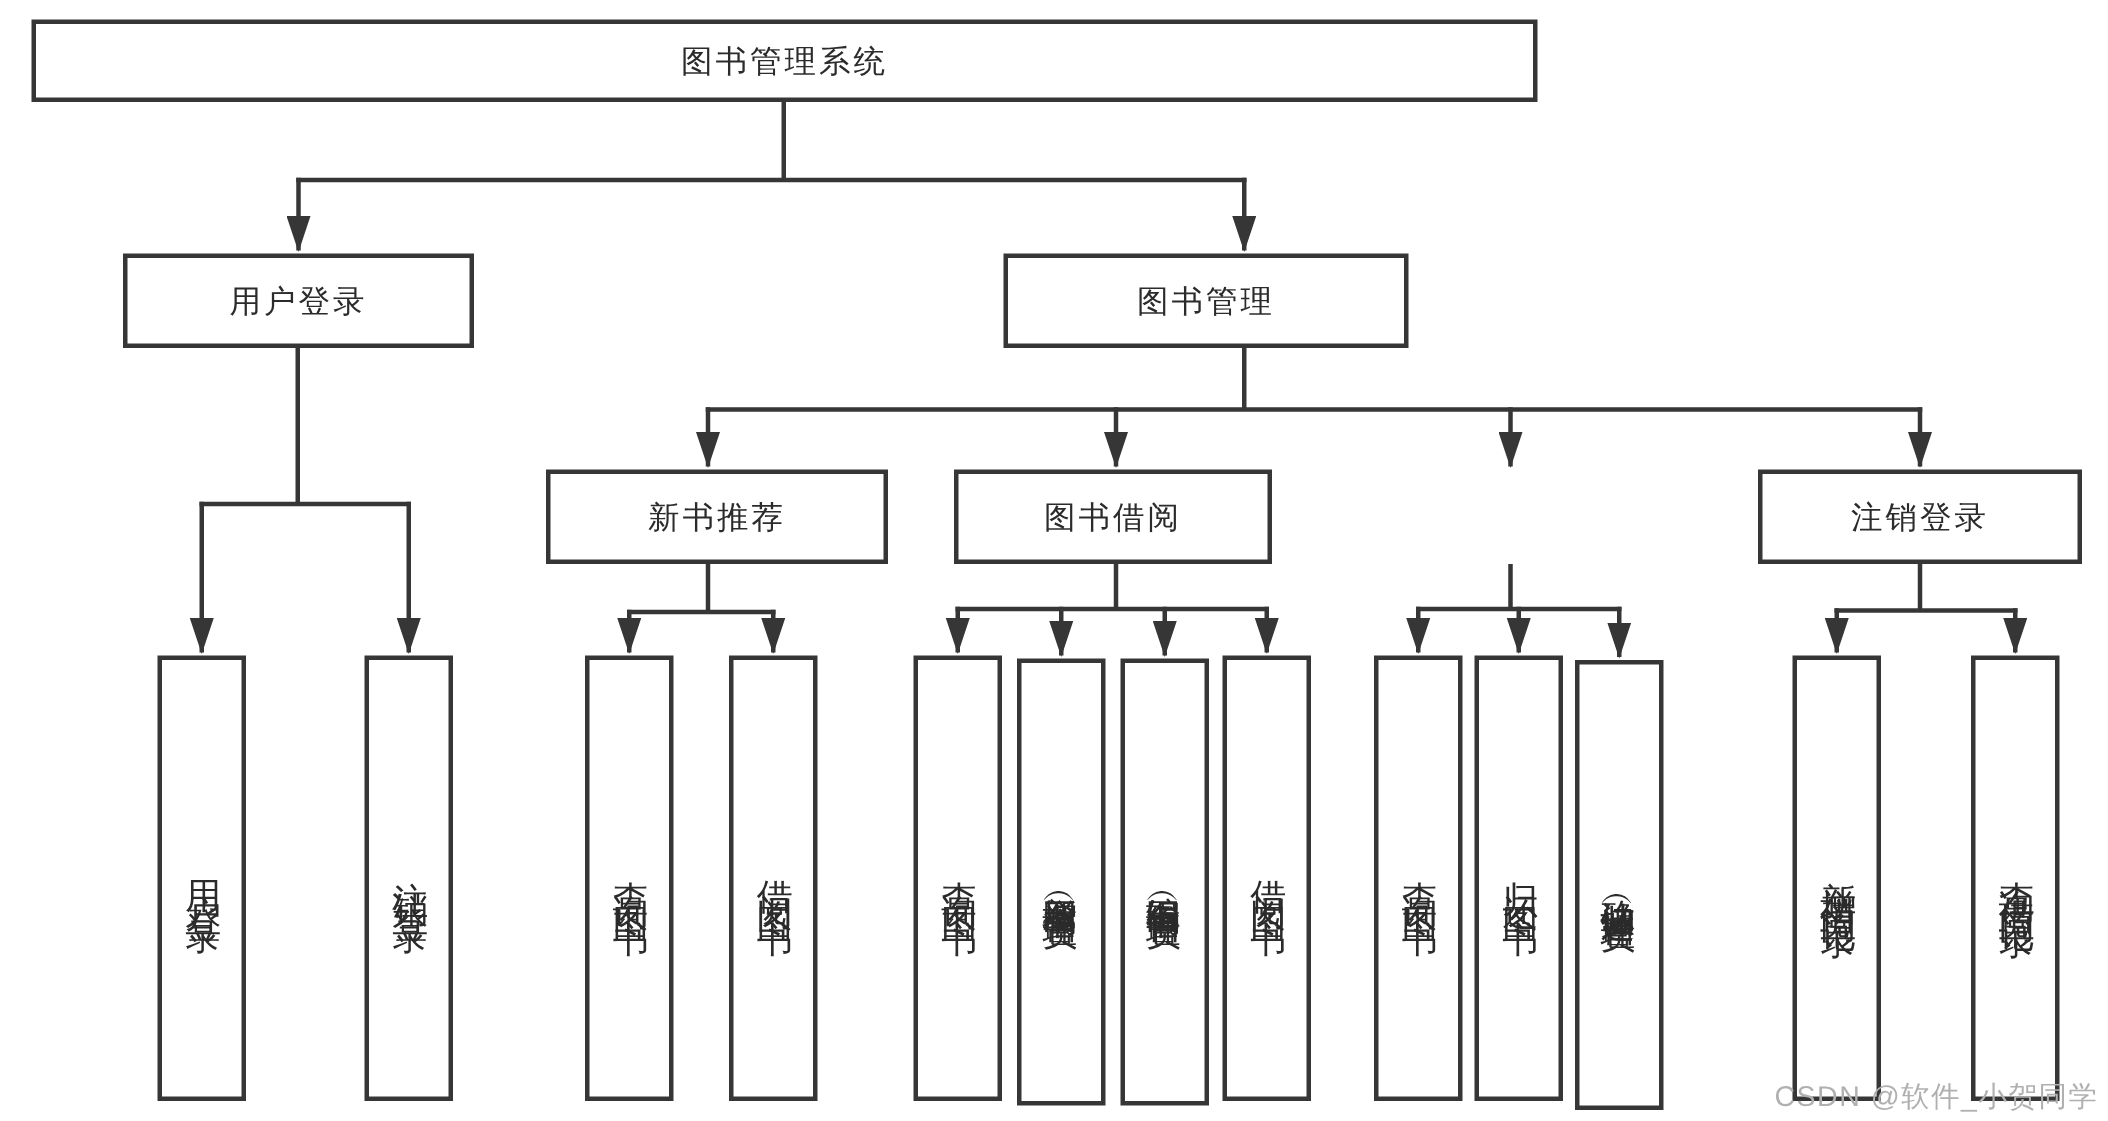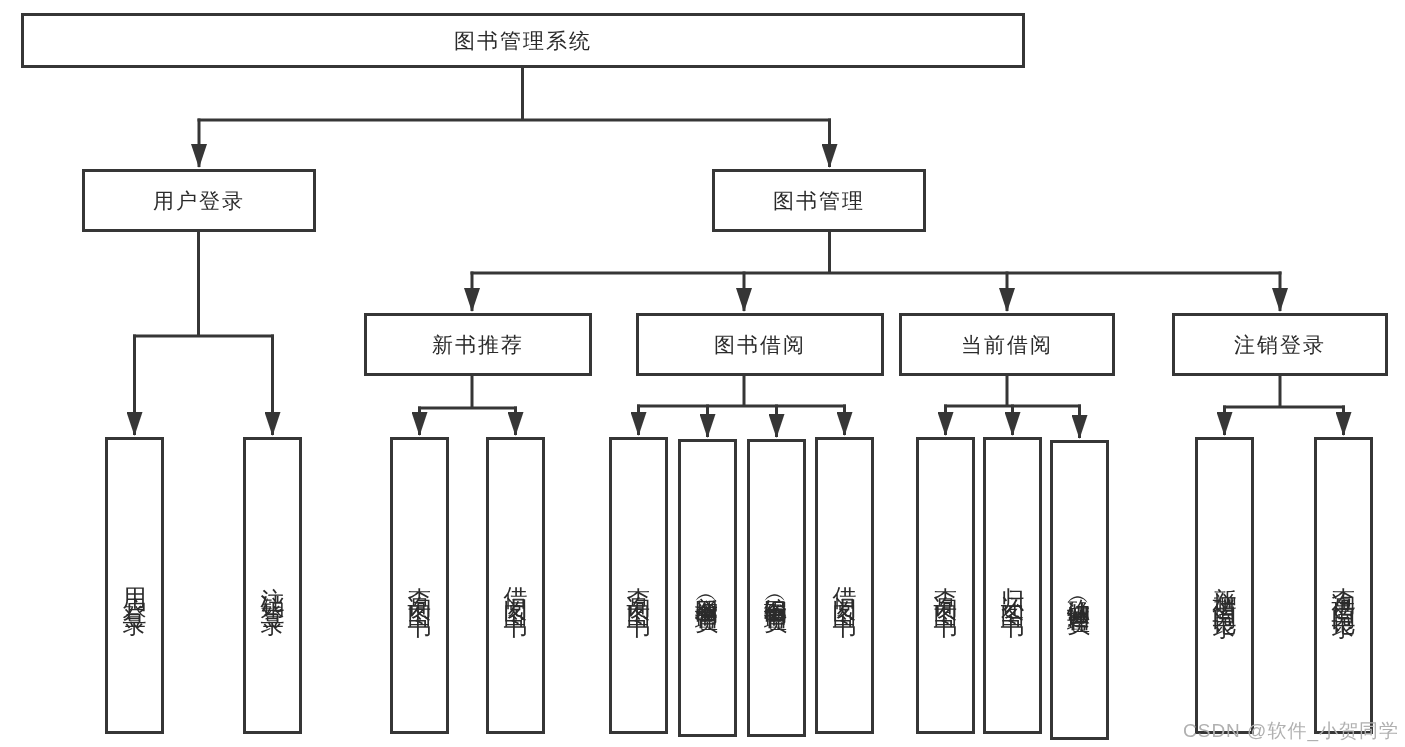--- a/index.html
+++ b/index.html
@@ -124,32 +124,29 @@
     </g>
   </svg>
 
   <div class="box h-box" style="left:21px;top:13px;width:1004px;height:55px">
     <span>图书管理系统</span>
   </div>
 
   <div class="box h-box" style="left:82px;top:169px;width:234px;height:63px">
     <span>用户登录</span>
   </div>
-  <div class="box h-box" style="left:712px;top:169px;width:214px;height:63px">
+  <div class="box h-box" style="left:669px;top:169px;width:270px;height:63px">
     <span>图书管理</span>
   </div>
 
   <div class="box h-box" style="left:364px;top:313px;width:228px;height:63px">
     <span>新书推荐</span>
   </div>
-  <div class="box h-box" style="left:636px;top:313px;width:248px;height:63px">
+  <div class="box h-box" style="left:636px;top:313px;width:212px;height:63px">
     <span>图书借阅</span>
-  </div>
-  <div class="box h-box" style="left:899px;top:313px;width:216px;height:63px">
-    <span>当前借阅</span>
   </div>
   <div class="box h-box" style="left:1172px;top:313px;width:216px;height:63px">
     <span>注销登录</span>
   </div>
 
   <div class="box v-box" style="left:105px;top:437px;width:59px;height:297px">
     <span>用户登录</span>
   </div>
   <div class="box v-box" style="left:243px;top:437px;width:59px;height:297px">
     <span>注销登录</span>

